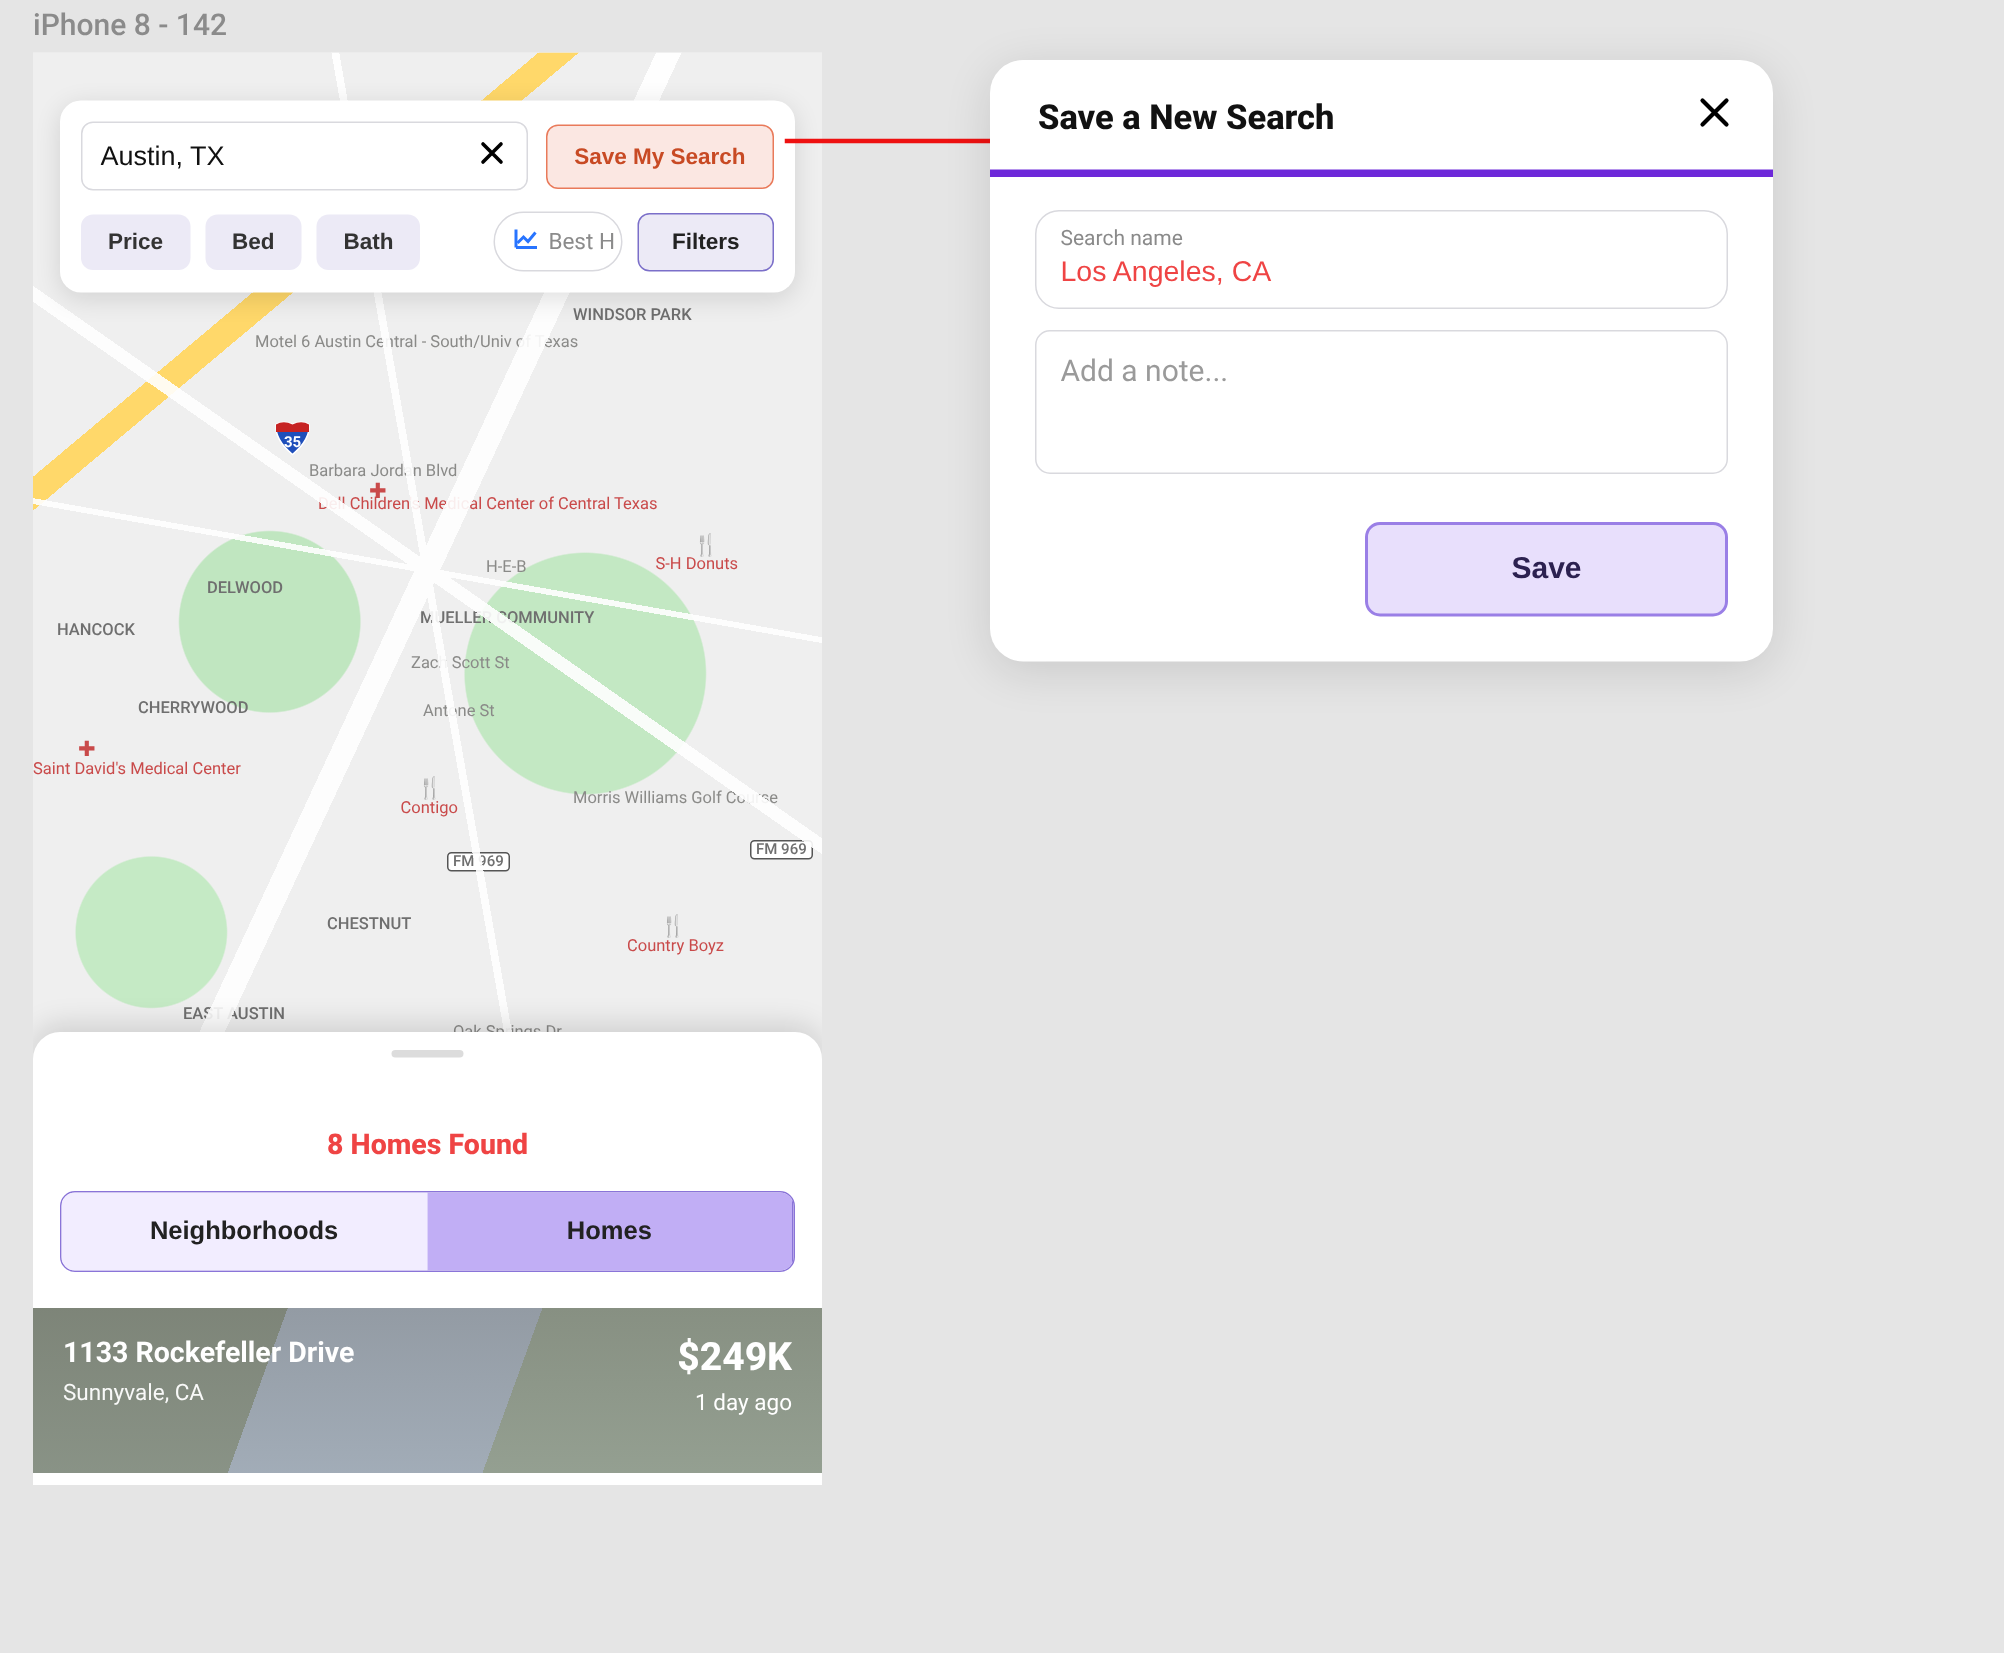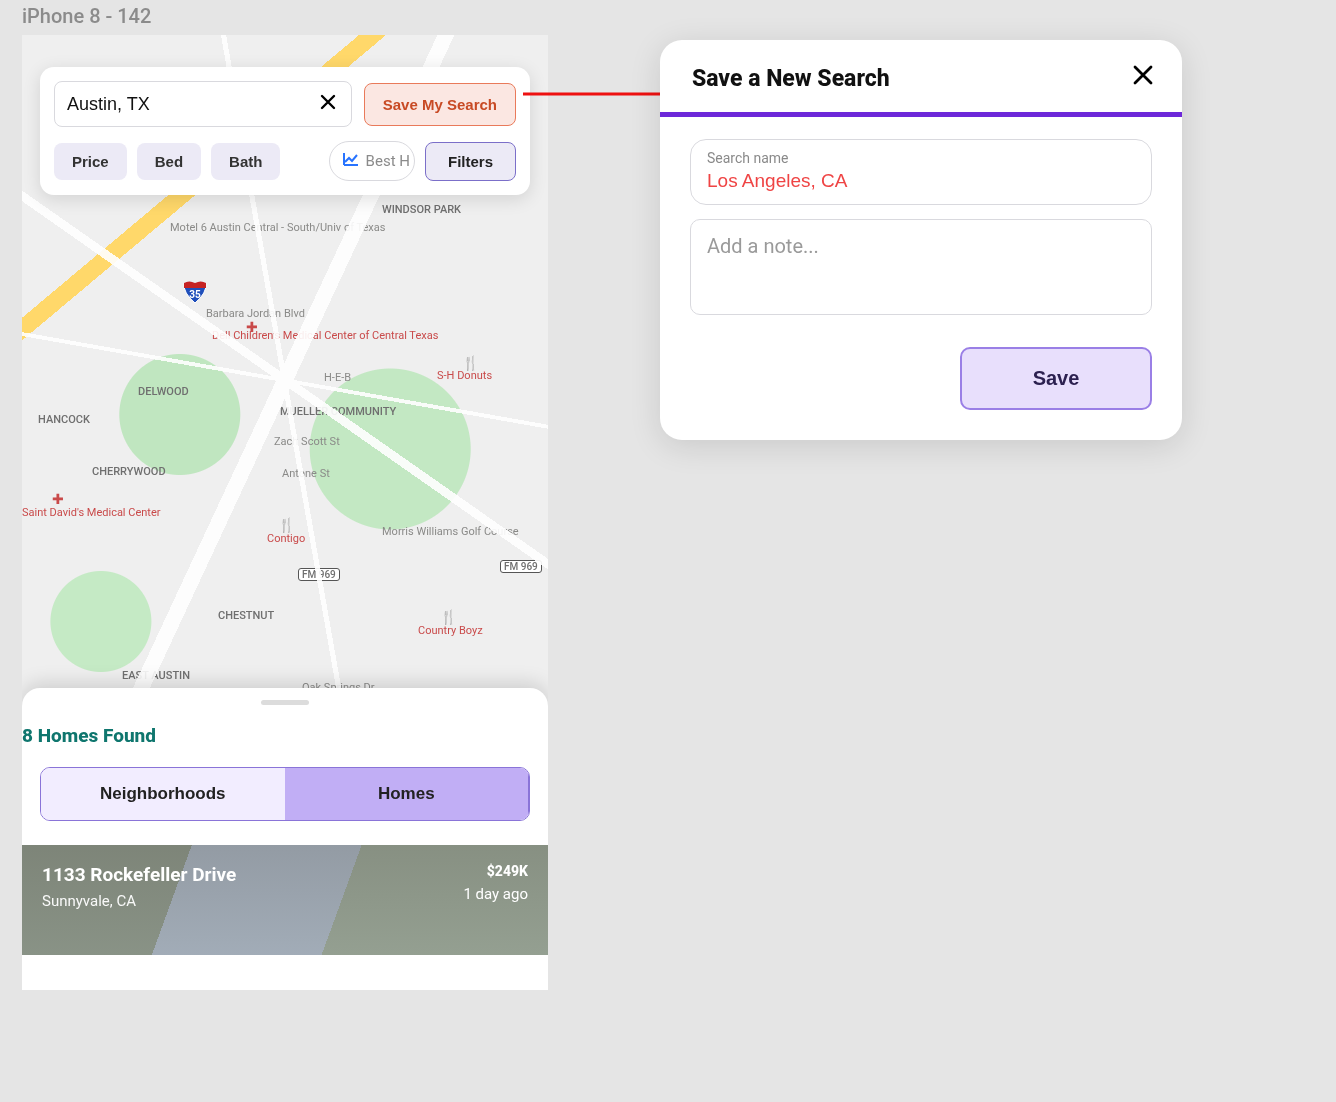--- a/index.html
+++ b/index.html
@@ -158,25 +158,25 @@
     box-shadow: 0 -4px 20px rgba(0,0,0,0.15);
     display:flex;
     flex-direction:column;
   }
   .grabber {
     width:48px; height:5px; border-radius:3px;
     background:#dcdcdc;
     margin: 12px auto 0;
   }
   .found-label {
-    text-align:left;
+    text-align:center;
     font-size:19px;
     font-weight:800;
-    color:#0f766e;
-    margin-top:19px;
+    color:#ef4444;
+    margin-top:46px;
   }
   .seg {
     margin: 20px 18px 0;
     display:flex;
     border:1.5px solid #8a74d8;
     border-radius:10px;
     overflow:hidden;
   }
   .seg-btn {
     flex:1;
@@ -201,21 +201,21 @@
     background:
       linear-gradient(rgba(40,30,20,0.25), rgba(40,30,20,0.15)),
       linear-gradient(110deg, #9aa79a 0 30%, #b7c5d4 30% 60%, #a7b6a7 60% 100%);
     color:#fff;
     padding:18px 20px;
     display:flex;
     justify-content:space-between;
   }
   .listing .addr { font-size:19px; font-weight:700; }
   .listing .city { font-size:15px; margin-top:6px; opacity:0.95; }
-  .listing .price { font-size:14px; font-weight:800; text-align:right; }
+  .listing .price { font-size:26px; font-weight:800; text-align:right; }
   .listing .ago { font-size:15px; text-align:right; margin-top:6px; }
 
   
   .arrow {
     position:absolute;
     top: 79px;
     left: 523px;
     width: 160px;
     height: 30px;
     pointer-events:none;
@@ -272,21 +272,21 @@
     font-family:inherit;
   }
   .note-field textarea::placeholder { color:#9a9a9a; }
   .save-btn {
     display:block;
     margin: 32px 0 0 auto;
     background:#e8dffc;
     border:2px solid #9a7fe6;
     border-radius:10px;
     padding: 18px 0;
-    width: 192px;
+    width: 242px;
     text-align:center;
     font-size:20px;
     font-weight:700;
     color:#2c2150;
     cursor:pointer;
   }
 </style>
 </head>
 <body>
 

